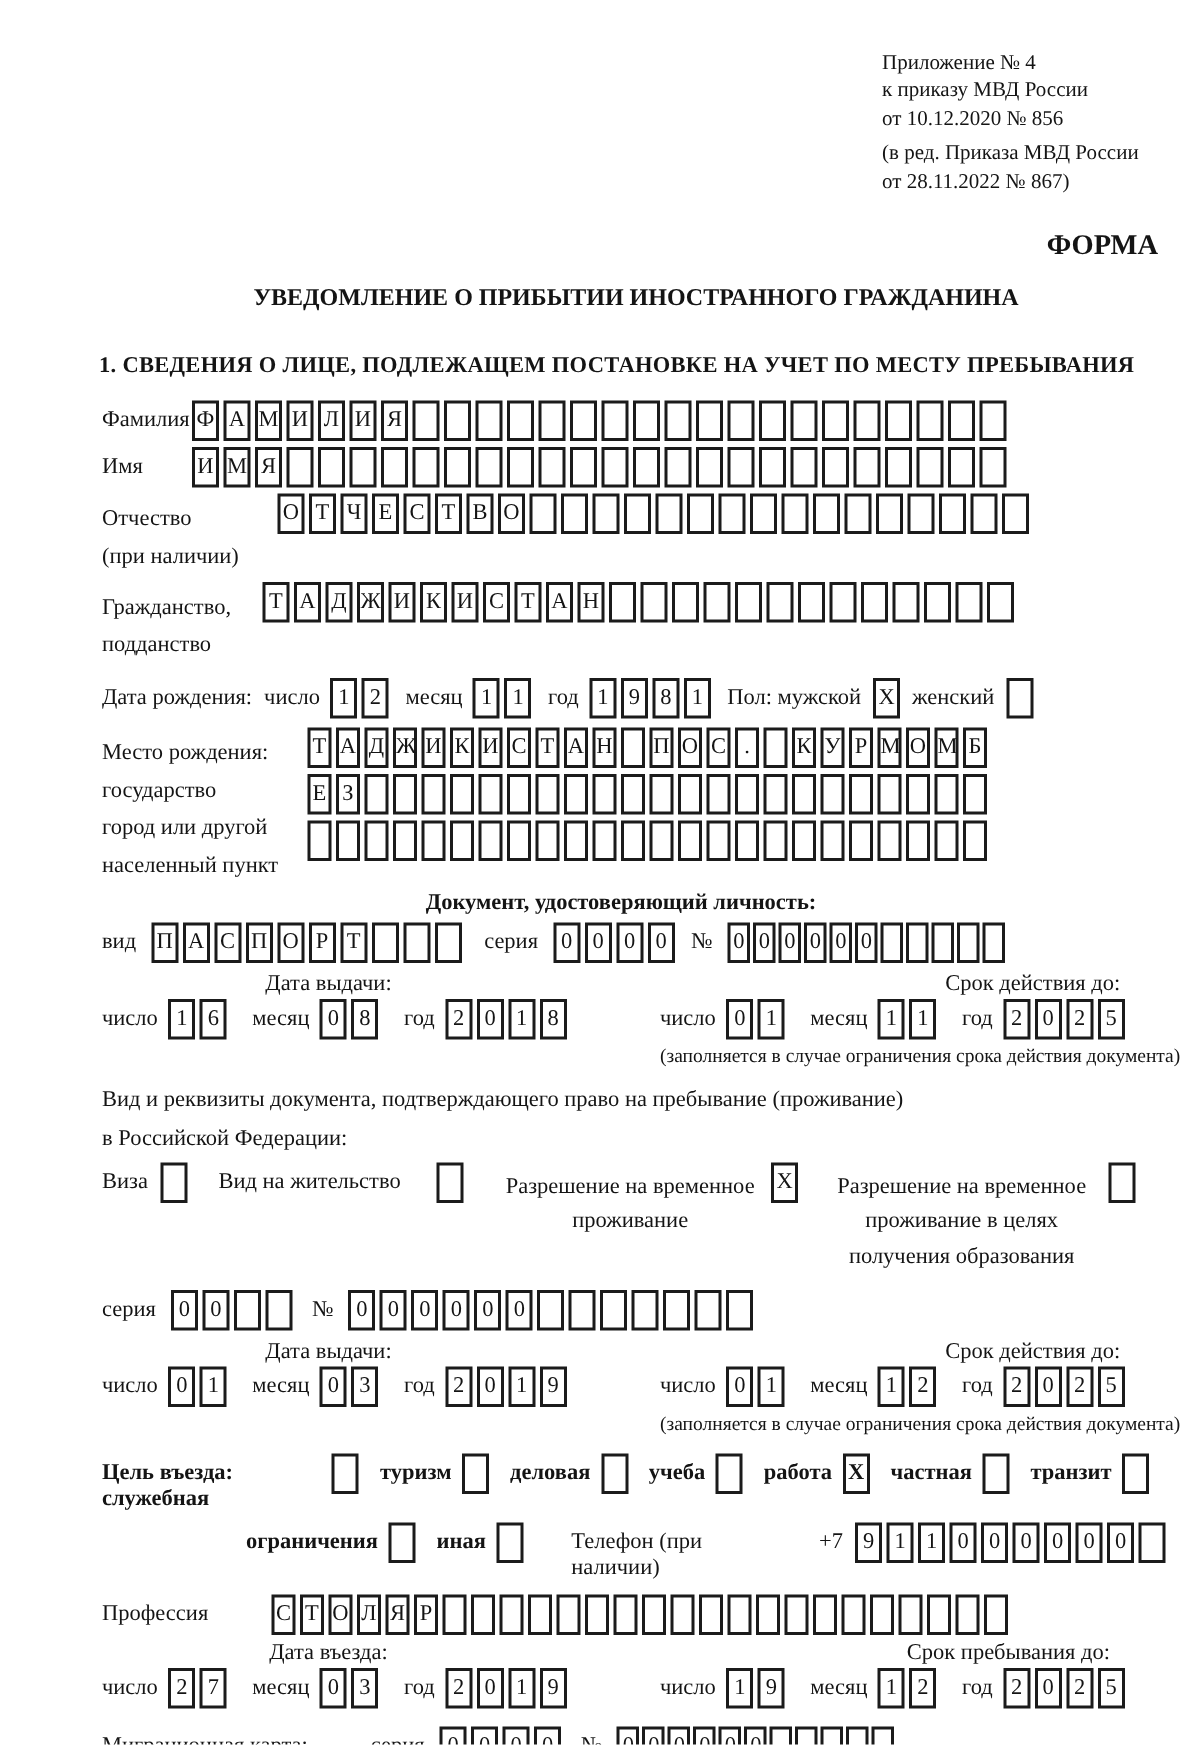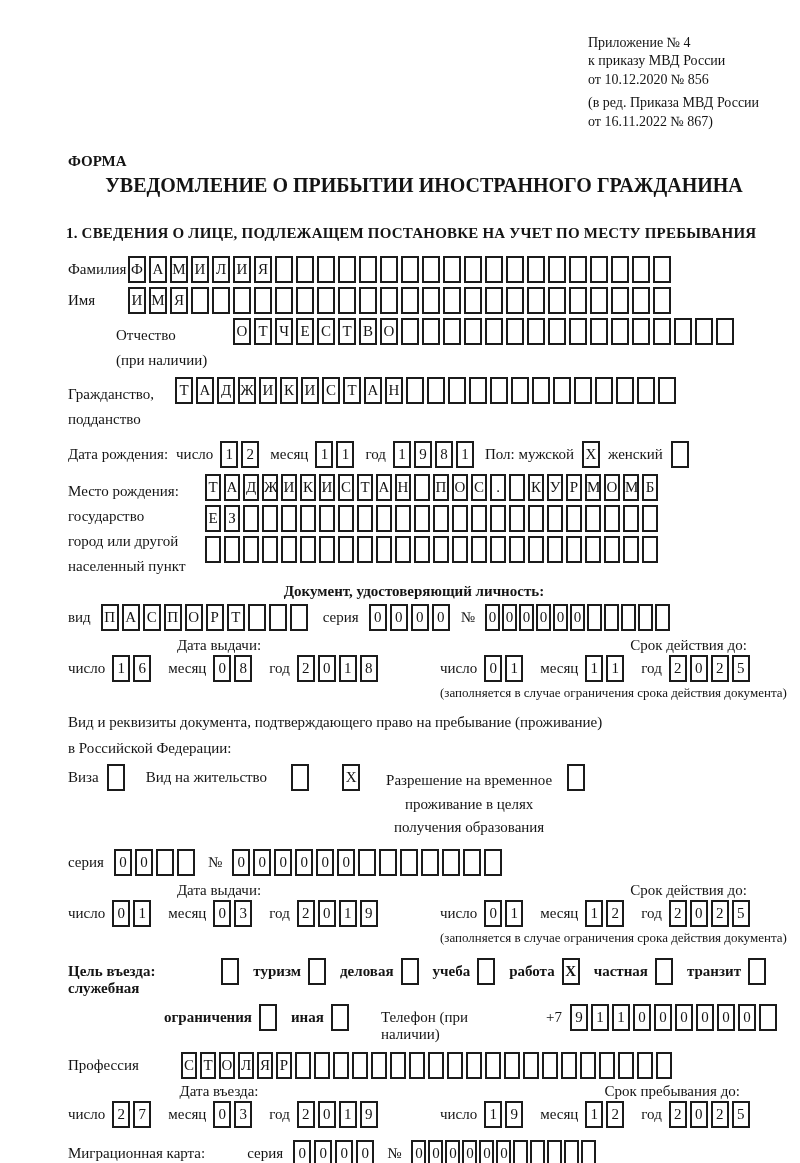--- a/index.html
+++ b/index.html
@@ -7,40 +7,40 @@
   body {
     width: 800px; height: 1163px;
     color: #141414;
     font-family: "Liberation Serif", "DejaVu Serif", serif;
     font-size: 15px;
     padding: 34px 20px 0 68px;
     overflow: hidden;
   }
   .hdr { margin-left: auto; width: 192px; font-size: 14px; line-height: 1.32; }
   .hdr .gap { height: 5px; }
-  .forma { font-weight: bold; margin: 22px 8px 0 0; font-size: 15px; }
-  .title { text-align: center; font-weight: bold; font-size: 20px; line-height: 1.55; }
+  .forma { text-align: right; font-weight: bold; margin: 22px 8px 0 0; font-size: 19px; }
+  .title { text-align: center; font-weight: bold; font-size: 16px; line-height: 1.55; margin-top: 12px; }
   .uline { display: inline-block; width: 62px; height: 12px; border-bottom: 2px solid #3a3a3a; margin-left: 12px; }
   .sect { font-weight: bold; font-size: 15px; margin: 24px 0 14px -2px; letter-spacing: .2px; }
 
   .boxes { display: flex; flex: none; }
   .cell {
     flex: none; width: 18px; height: 27px;
     border: 2px solid #1b1b1b; margin-right: 3px;
     text-align: center; line-height: 23px; font-size: 15px;
     background: #fff;
   }
   .cell.sm { width: 15px; margin-right: 2px; }
   .boxes.t23 .cell { width: 16px; }
 
   .row { display: flex; align-items: flex-start; margin-bottom: 4px; }
   .lbl { flex: none; padding-top: 5px; }
   .lbl2 { flex: none; padding-top: 5px; line-height: 25px; }
   .w60 { width: 60px; }
-  .w117 { width: 117px; margin-left: 48px; }
+  .w117 { width: 117px; }
   .w107 { width: 107px; }
   .w137 { width: 137px; }
 
   .ckcell { display: inline-block; vertical-align: top; }
   .inlbl { padding-top: 5px; text-align: right; }
 
   .birthrow { display: flex; align-items: flex-start; margin: 9px 0 6px 0; }
   .birthrow > * { margin-right: 8px; }
   .dlbl { flex: none; padding-top: 5px; margin-right: 7px; }
   .grp { display: flex; margin-right: 14px; }
@@ -89,21 +89,21 @@
 </style>
 </head>
 <body>
 
 <div class="hdr">
   <div>Приложение № 4</div>
   <div>к приказу МВД России</div>
   <div>от 10.12.2020 № 856</div>
   <div class="gap"></div>
   <div>(в ред. Приказа МВД России</div>
-  <div>от 16.11.2022 № 867)</div>
+  <div>от 28.11.2022 № 867)</div>
 </div>
 <div class="forma">ФОРМА</div>
 
 <div class="title">
   <div>УВЕДОМЛЕНИЕ О ПРИБЫТИИ ИНОСТРАННОГО ГРАЖДАНИНА</div>
 </div>
 
 <div class="sect">1. СВЕДЕНИЯ О ЛИЦЕ, ПОДЛЕЖАЩЕМ ПОСТАНОВКЕ НА УЧЕТ ПО МЕСТУ ПРЕБЫВАНИЯ</div>
 
 <div class="row">
@@ -449,20 +449,21 @@
 <div class="resopts">
   <div class="ropt r1">
     <div class="rlbl">Виза</div>
     <span class="cell"></span>
   </div>
   <div class="ropt r2">
     <div class="rlbl">Вид на жительство</div>
     <span class="cell"></span>
   </div>
   <div class="ropt r3">
+    <div class="rlbl">Разрешение на временное проживание</div>
     <span class="cell">X</span>
   </div>
   <div class="ropt r4">
     <div class="rlbl">Разрешение на временное проживание в целях получения образования</div>
     <span class="cell"></span>
   </div>
 </div>
 
 <div class="serrow">
   <span class="sl">серия</span>

